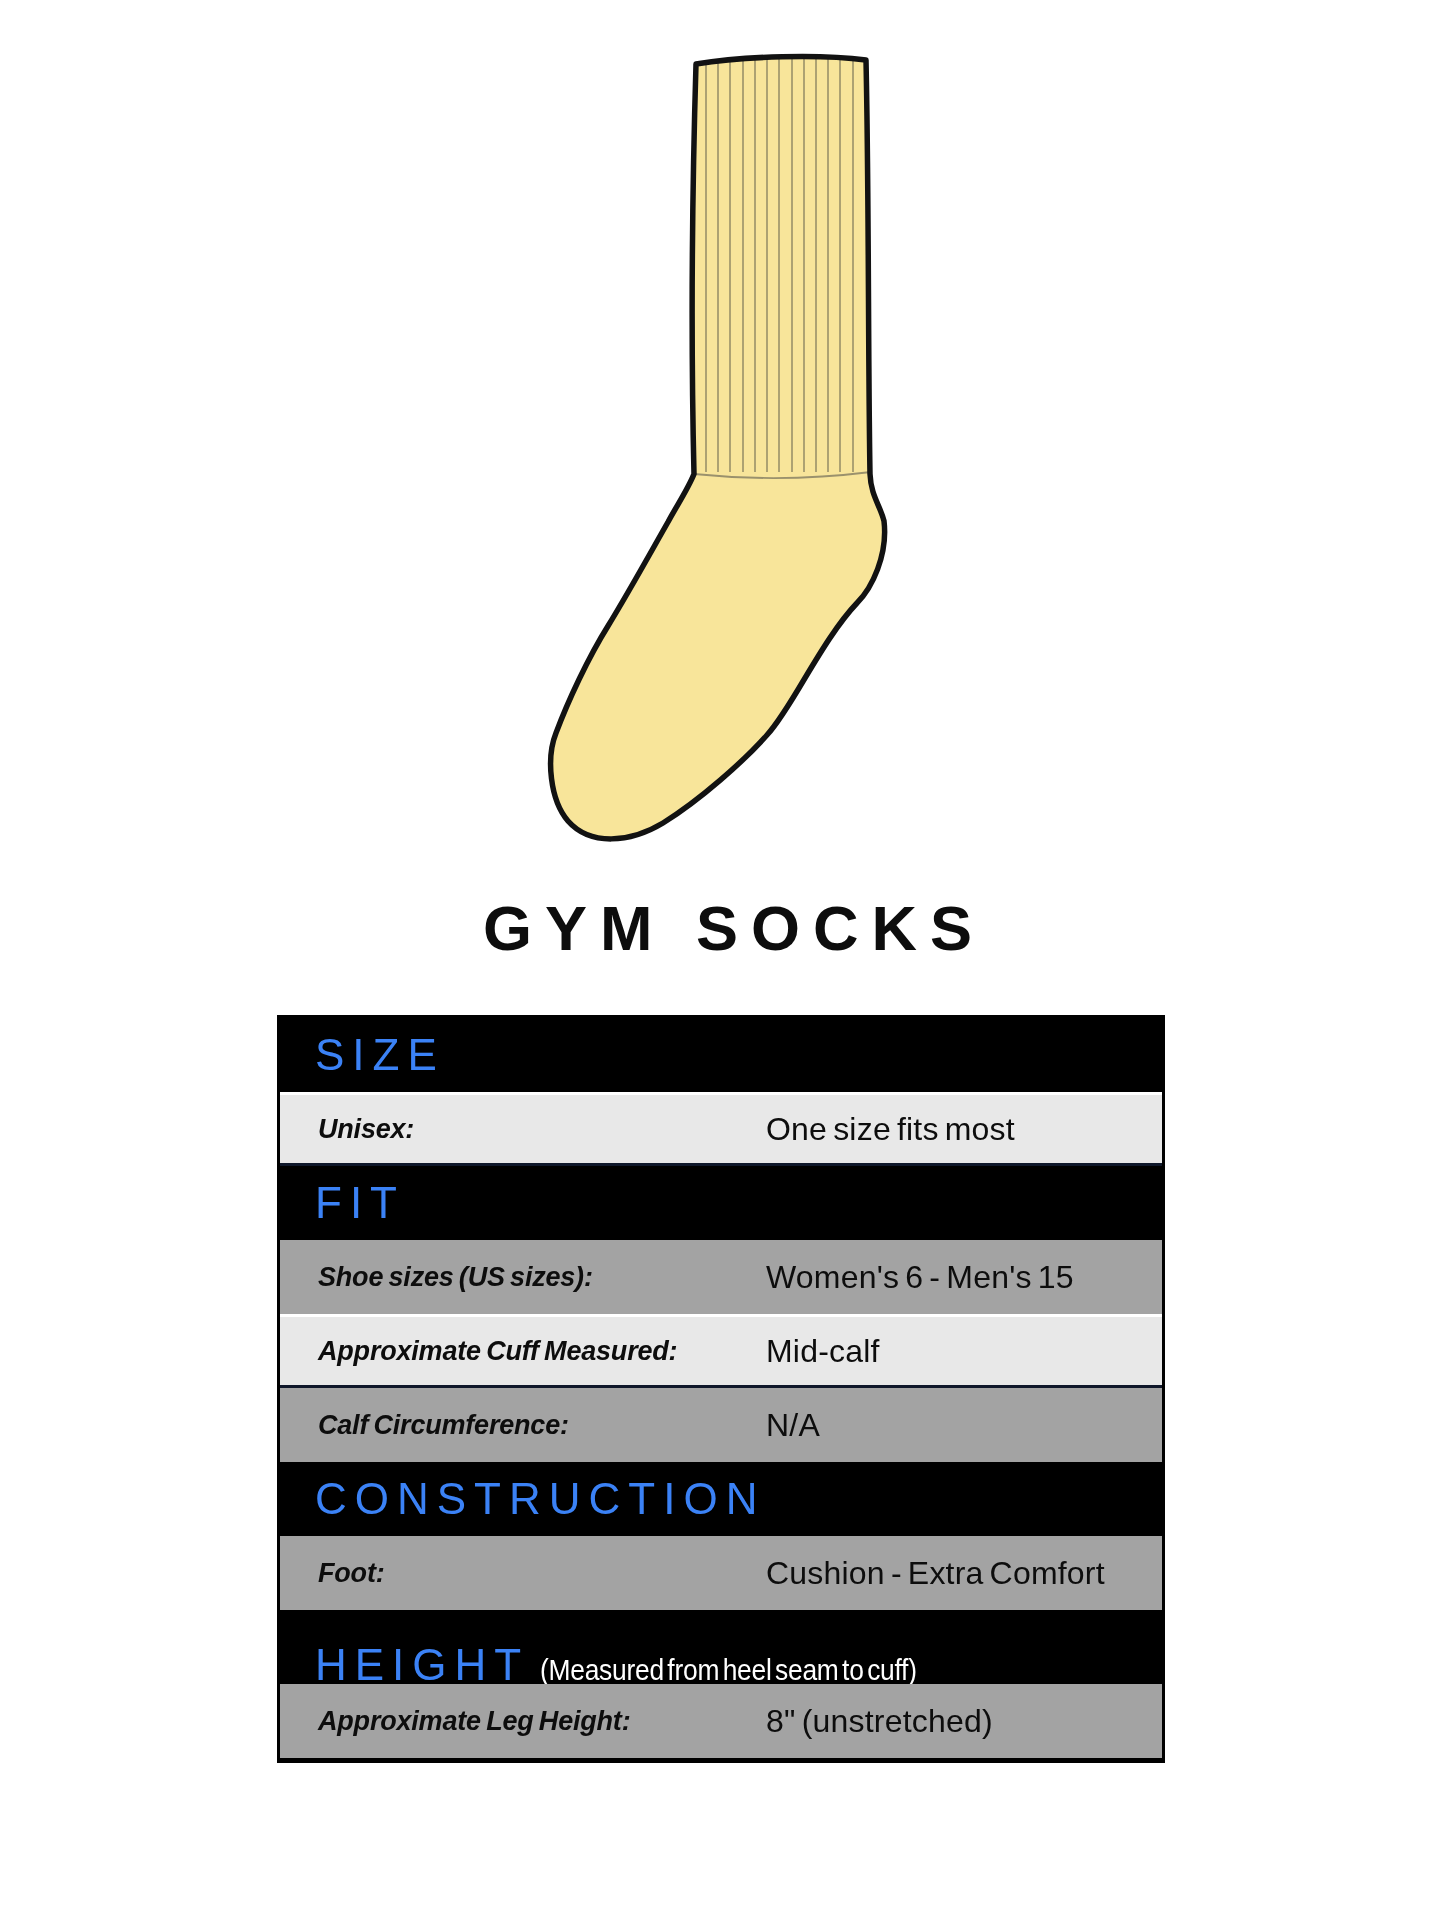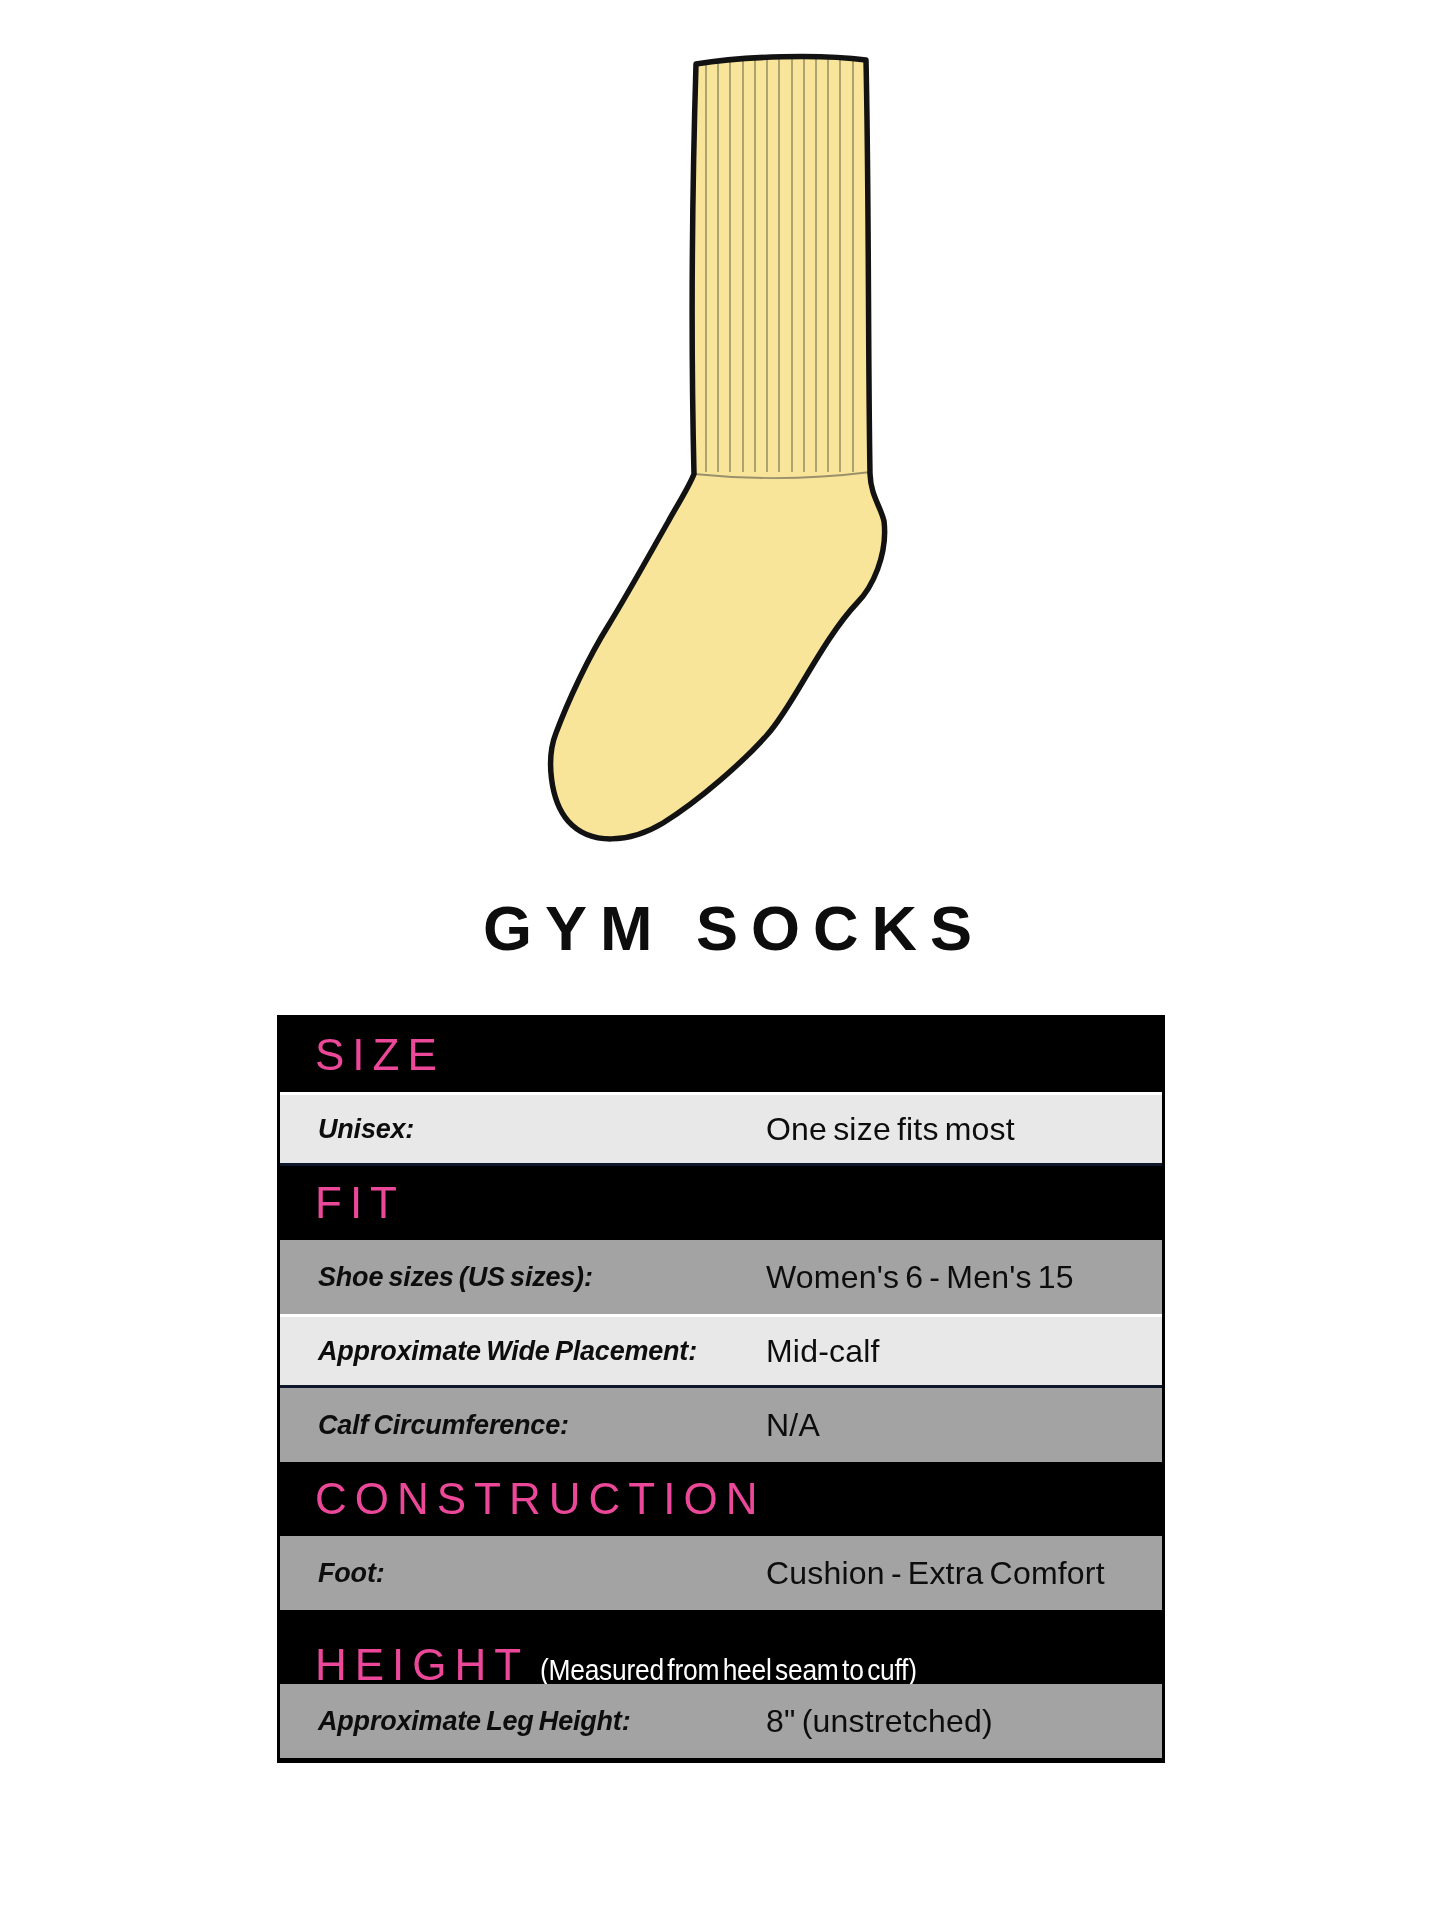--- a/index.html
+++ b/index.html
@@ -53,21 +53,21 @@
   .band {
     height: 74px;
     background: #000000;
     display: flex;
     align-items: center;
     padding-left: 35px;
     overflow: hidden;
   }
   .band-inner { display: inline-block; white-space: nowrap; margin-top: 36px; }
   .band-label {
-    color: #ec4899;
+    color: #3b82f6;
     font-size: 44px;
     font-weight: 400;
     letter-spacing: 8px;
     white-space: nowrap;
   }
   .band-note {
     color: #ffffff;
     font-size: 30px;
     font-weight: 400;
     letter-spacing: -0.3px;
@@ -186,21 +186,21 @@
     </div>
 
     <div class="band">
       <span class="band-label">FIT</span>
     </div>
     <div class="row">
       <span class="spec-label">Shoe sizes (US sizes):</span>
       <span class="spec-value">Women's 6 - Men's 15</span>
     </div>
     <div class="row shaded">
-      <span class="spec-label">Approximate Wide Placement:</span>
+      <span class="spec-label">Approximate Cuff Measured:</span>
       <span class="spec-value">Mid-calf</span>
     </div>
     <div class="row">
       <span class="spec-label">Calf Circumference:</span>
       <span class="spec-value">N/A</span>
     </div>
 
     <div class="band">
       <span class="band-label">CONSTRUCTION</span>
     </div>

